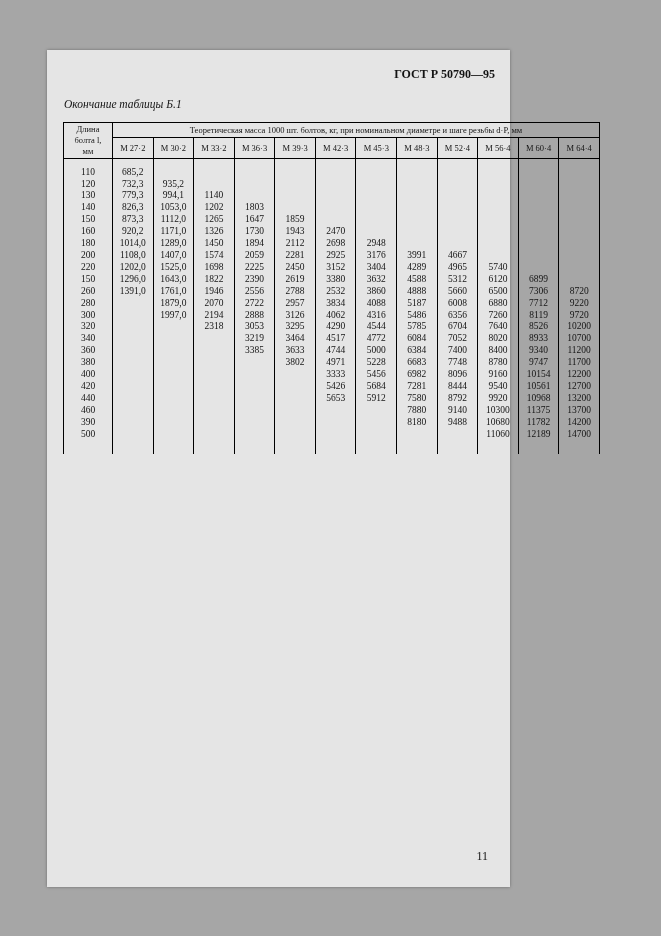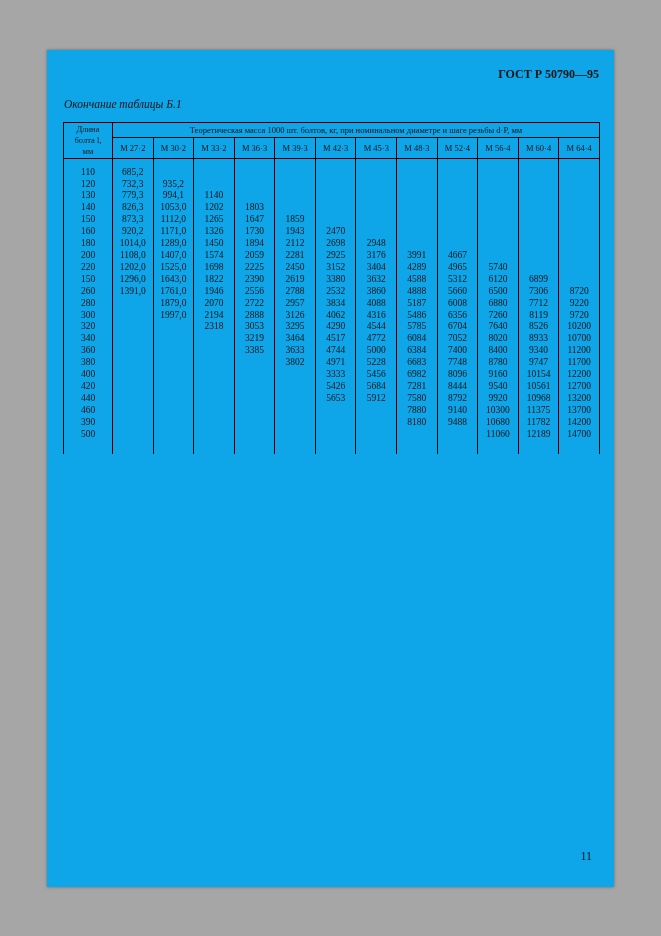--- a/index.html
+++ b/index.html
@@ -7,22 +7,22 @@
   body {
     width: 661px; height: 936px;
     background: #a6a6a6;
     position: relative;
     font-family: "Liberation Serif", "DejaVu Serif", serif;
     color: #141414;
   }
   .page {
     position: absolute;
     left: 47px; top: 50px;
-    width: 567px; height: 837px;
-    background: #0ea5e9;
+    width: 463px; height: 837px;
+    background: #e5e5e5;
     box-shadow: 0 0 3px rgba(0,0,0,0.35);
   }
   .doc-number {
     position: absolute;
     top: 17px; right: 15px;
     font-weight: bold;
     font-size: 12px;
     white-space: nowrap;
   }
   .caption {

